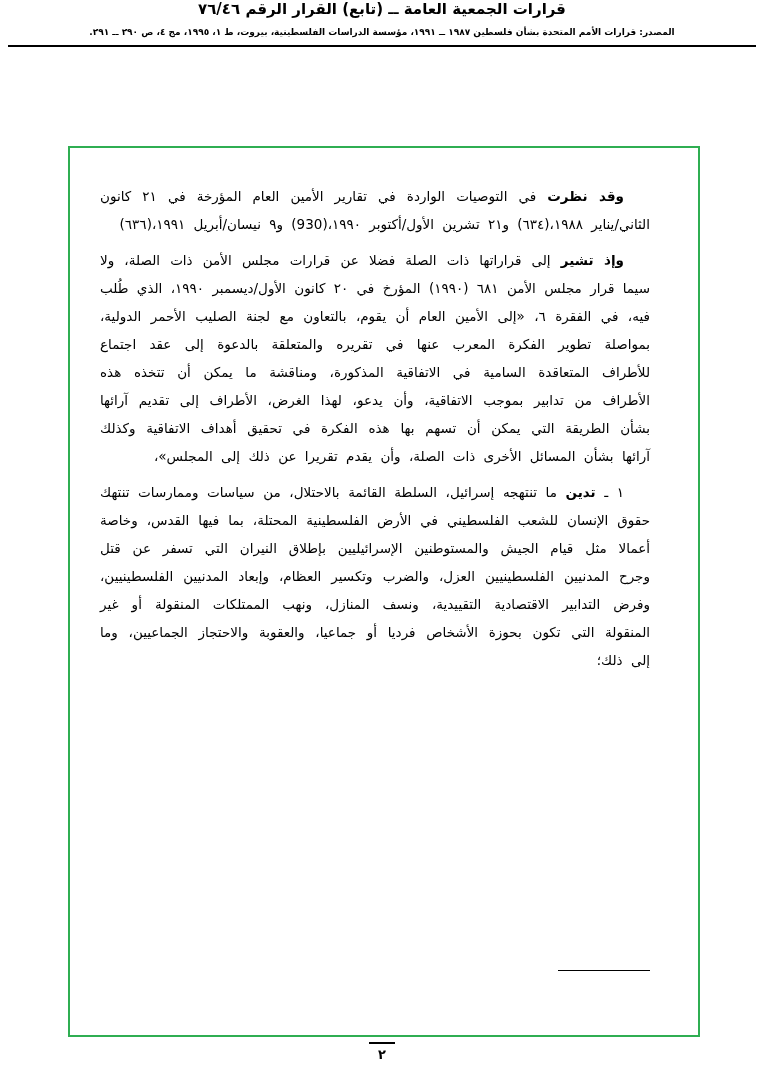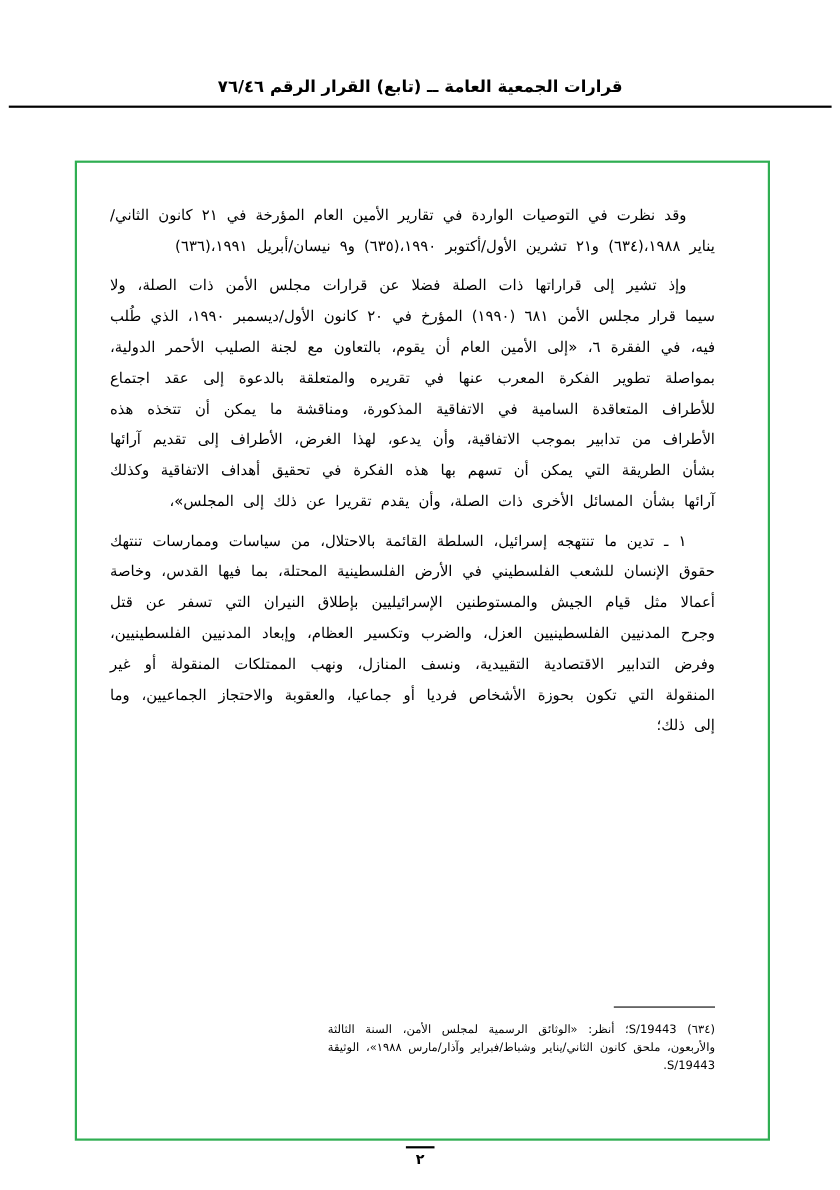--- a/index.html
+++ b/index.html
@@ -8,21 +8,20 @@
     width: 764px;
     height: 1082px;
     background: #ffffff;
     overflow: hidden;
     direction: rtl;
     font-family: "DejaVu Sans", sans-serif;
     color: #000;
   }
   .doc-header { text-align: center; }
   .doc-title {
-    padding-top: 70px;
     font-size: 15px;
     font-weight: bold;
   }
   .doc-source {
     margin-top: 9px;
     font-size: 9px;
     font-weight: bold;
     padding: 0 10px;
   }
   .header-rule {
@@ -44,21 +43,21 @@
     padding: 34px 48px 0 30px;
   }
   .para {
     font-size: 13.5px;
     line-height: 28px;
     text-align: justify;
     text-indent: 26px;
     word-spacing: 4px;
     margin: 0 0 8px 0;
   }
-  .para b { font-weight: normal; }
+  .para b { font-weight: bold; }
   .footnotes {
     position: absolute;
     right: 48px;
     bottom: 52px;
     width: 352px;
   }
   .fn-sep {
     width: 92px;
     border-top: 1.5px solid #000;
     height: 0;
@@ -90,38 +89,38 @@
     font-weight: bold;
   }
 </style>
 </head>
 <body>
 
 <div class="page">
 
   <header class="doc-header">
     <div class="doc-title">قرارات الجمعية العامة ــ (تابع) القرار الرقم ٧٦/٤٦</div>
+    <div class="doc-source">المصدر: قرارات الأمم المتحدة بشأن فلسطين ١٩٨٧ ــ ١٩٩١، مؤسسة الدراسات الفلسطينية، بيروت، ط ١، ١٩٩٥، مج ٤، ص ٢٩٠ ــ ٢٩١.</div>
     <div class="header-rule"></div>
   </header>
 
   <section class="green-box">
     <div class="body-text">
 
-      <p class="para"><span></span><b>وقد نظرت</b><span> في التوصيات الواردة في تقارير الأمين العام المؤرخة في ٢١ كانون الثاني/يناير ١٩٨٨،(٦٣٤) و٢١ تشرين الأول/أكتوبر ١٩٩٠،(٦٣٥) و٩ نيسان/أبريل ١٩٩١،(٦٣٦)</span></p>
+      <p class="para"><span></span><b>وقد نظرت</b><span> في التوصيات الواردة في تقارير الأمين العام المؤرخة في ٢١ كانون الثاني/يناير ١٩٨٨،(٦٣٤) و٢١ تشرين الأول/أكتوبر ١٩٩٠،(930) و٩ نيسان/أبريل ١٩٩١،(٦٣٦)</span></p>
 
       <p class="para"><span></span><b>وإذ تشير</b><span> إلى قراراتها ذات الصلة فضلا عن قرارات مجلس الأمن ذات الصلة، ولا سيما قرار مجلس الأمن ٦٨١ (١٩٩٠) المؤرخ في ٢٠ كانون الأول/ديسمبر ١٩٩٠، الذي طُلب فيه، في الفقرة ٦، «إلى الأمين العام أن يقوم، بالتعاون مع لجنة الصليب الأحمر الدولية، بمواصلة تطوير الفكرة المعرب عنها في تقريره والمتعلقة بالدعوة إلى عقد اجتماع للأطراف المتعاقدة السامية في الاتفاقية المذكورة، ومناقشة ما يمكن أن تتخذه هذه الأطراف من تدابير بموجب الاتفاقية، وأن يدعو، لهذا الغرض، الأطراف إلى تقديم آرائها بشأن الطريقة التي يمكن أن تسهم بها هذه الفكرة في تحقيق أهداف الاتفاقية وكذلك آرائها بشأن المسائل الأخرى ذات الصلة، وأن يقدم تقريرا عن ذلك إلى المجلس»،</span></p>
 
       <p class="para"><span>١ ـ </span><b>تدين</b><span> ما تنتهجه إسرائيل، السلطة القائمة بالاحتلال، من سياسات وممارسات تنتهك حقوق الإنسان للشعب الفلسطيني في الأرض الفلسطينية المحتلة، بما فيها القدس، وخاصة أعمالا مثل قيام الجيش والمستوطنين الإسرائيليين بإطلاق النيران التي تسفر عن قتل وجرح المدنيين الفلسطينيين العزل، والضرب وتكسير العظام، وإبعاد المدنيين الفلسطينيين، وفرض التدابير الاقتصادية التقييدية، ونسف المنازل، ونهب الممتلكات المنقولة أو غير المنقولة التي تكون بحوزة الأشخاص فرديا أو جماعيا، والعقوبة والاحتجاز الجماعيين، وما إلى ذلك؛</span></p>
 
     </div>
 
     <div class="footnotes">
       <div class="fn-sep"></div>
 
-      <p class="footnote"><span class="fn-marker">(٦٣٤)</span> <span>S/19443؛ أنظر: «الوثائق الرسمية لمجلس الأمن، السنة الثالثة والأربعون، ملحق كانون الثاني/يناير وشباط/فبراير وآذار/مارس ١٩٨٨»، الوثيقة S/19443.</span></p>
 
 
     </div>
   </section>
 
   <footer class="page-footer">
     <div class="footer-rule"></div>
     <div class="page-number">٢</div>
   </footer>
 

